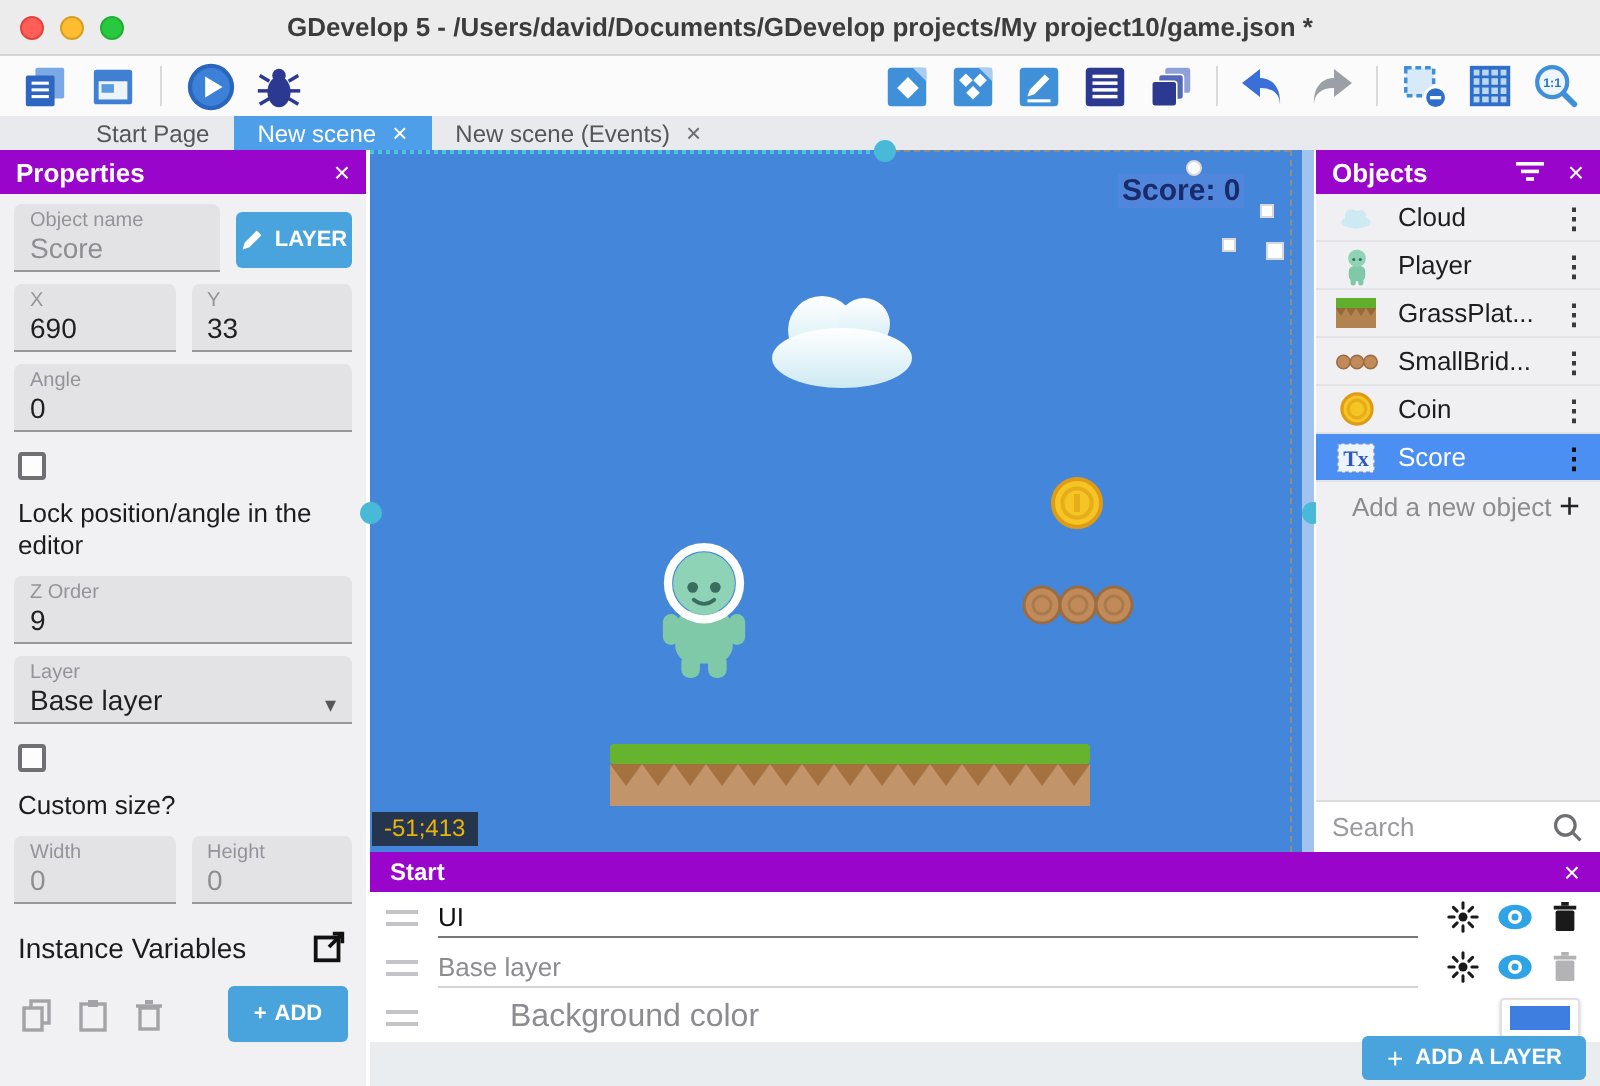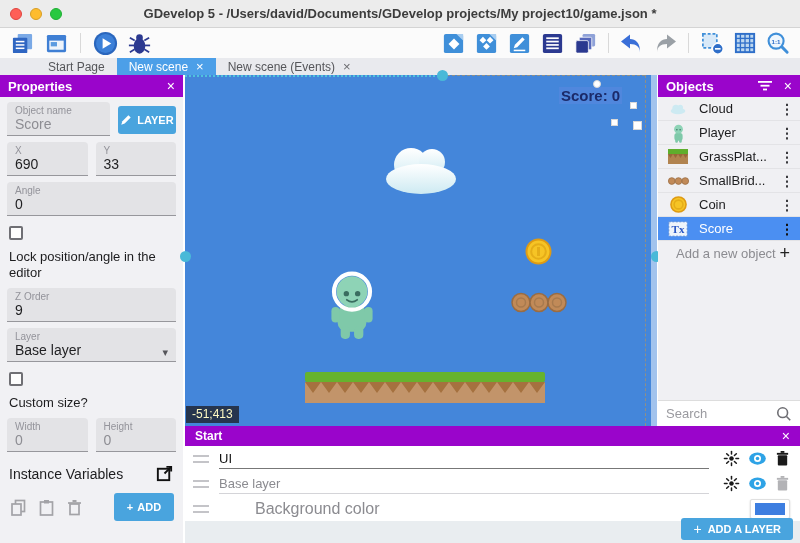--- a/index.html
+++ b/index.html
@@ -58,21 +58,21 @@
   .canvas { position:absolute; left:185px; top:75px; width:472px; height:351px; background:var(--canvas-blue,#4486da); }
   .cv-topdots { position:absolute; left:0; top:0; width:262px; border-top:2px dotted #4fc3dd; }
   .cv-dash-h { position:absolute; left:262px; top:0; width:198px; border-top:1px dashed #8f8f85; }
   .cv-dash-v { position:absolute; left:460px; top:0; height:351px; border-left:1px dashed #8f8f85; }
   .cv-scroll { position:absolute; right:0; top:0; width:6px; height:351px; background:rgba(255,255,255,0.5); }
   .split-handle { position:absolute; width:11px; height:11px; border-radius:50%; background:#49b9d8; }
   .score-text { position:absolute; left:374px; top:12px; font-size:15px; font-weight:bold; color:#1b2a69; background:rgba(110,140,230,0.28); padding:0 2px; }
   .handle { position:absolute; background:#fff; border:1px solid #d8d8d8; }
   .handle.sq { width:7px; height:7px; }
   .handle.circ { width:8px; height:8px; border-radius:50%; }
-  .coordbadge { position:absolute; left:1px; top:331px; background:#26354e; color:#fef9c3; font-size:12px; padding:1px 6px 2px 6px; }
+  .coordbadge { position:absolute; left:1px; top:331px; background:#26354e; color:#eab308; font-size:12px; padding:1px 6px 2px 6px; }
   .sprite { position:absolute; }
 
   
   .objects { position:absolute; left:658px; top:75px; width:142px; height:351px; background:#f0f0f3; }
   .orow { height:24px; display:flex; align-items:center; padding:0 6px 0 8px; border-bottom:1px solid #e3e3e6; background:#f0f0f3; cursor:pointer; }
   .orow .othumb { width:24px; display:flex; justify-content:center; }
   .orow .oname { font-size:13px; color:#1d1d1f; margin-left:9px; flex:1; white-space:nowrap; overflow:hidden; }
   .orow .odots { font-size:14px; color:#3a3a3e; font-weight:bold; letter-spacing:0; }
   .orow.selected { background:var(--selection-blue,#4b8ff2); }
   .orow.selected .oname { color:#fff; }

